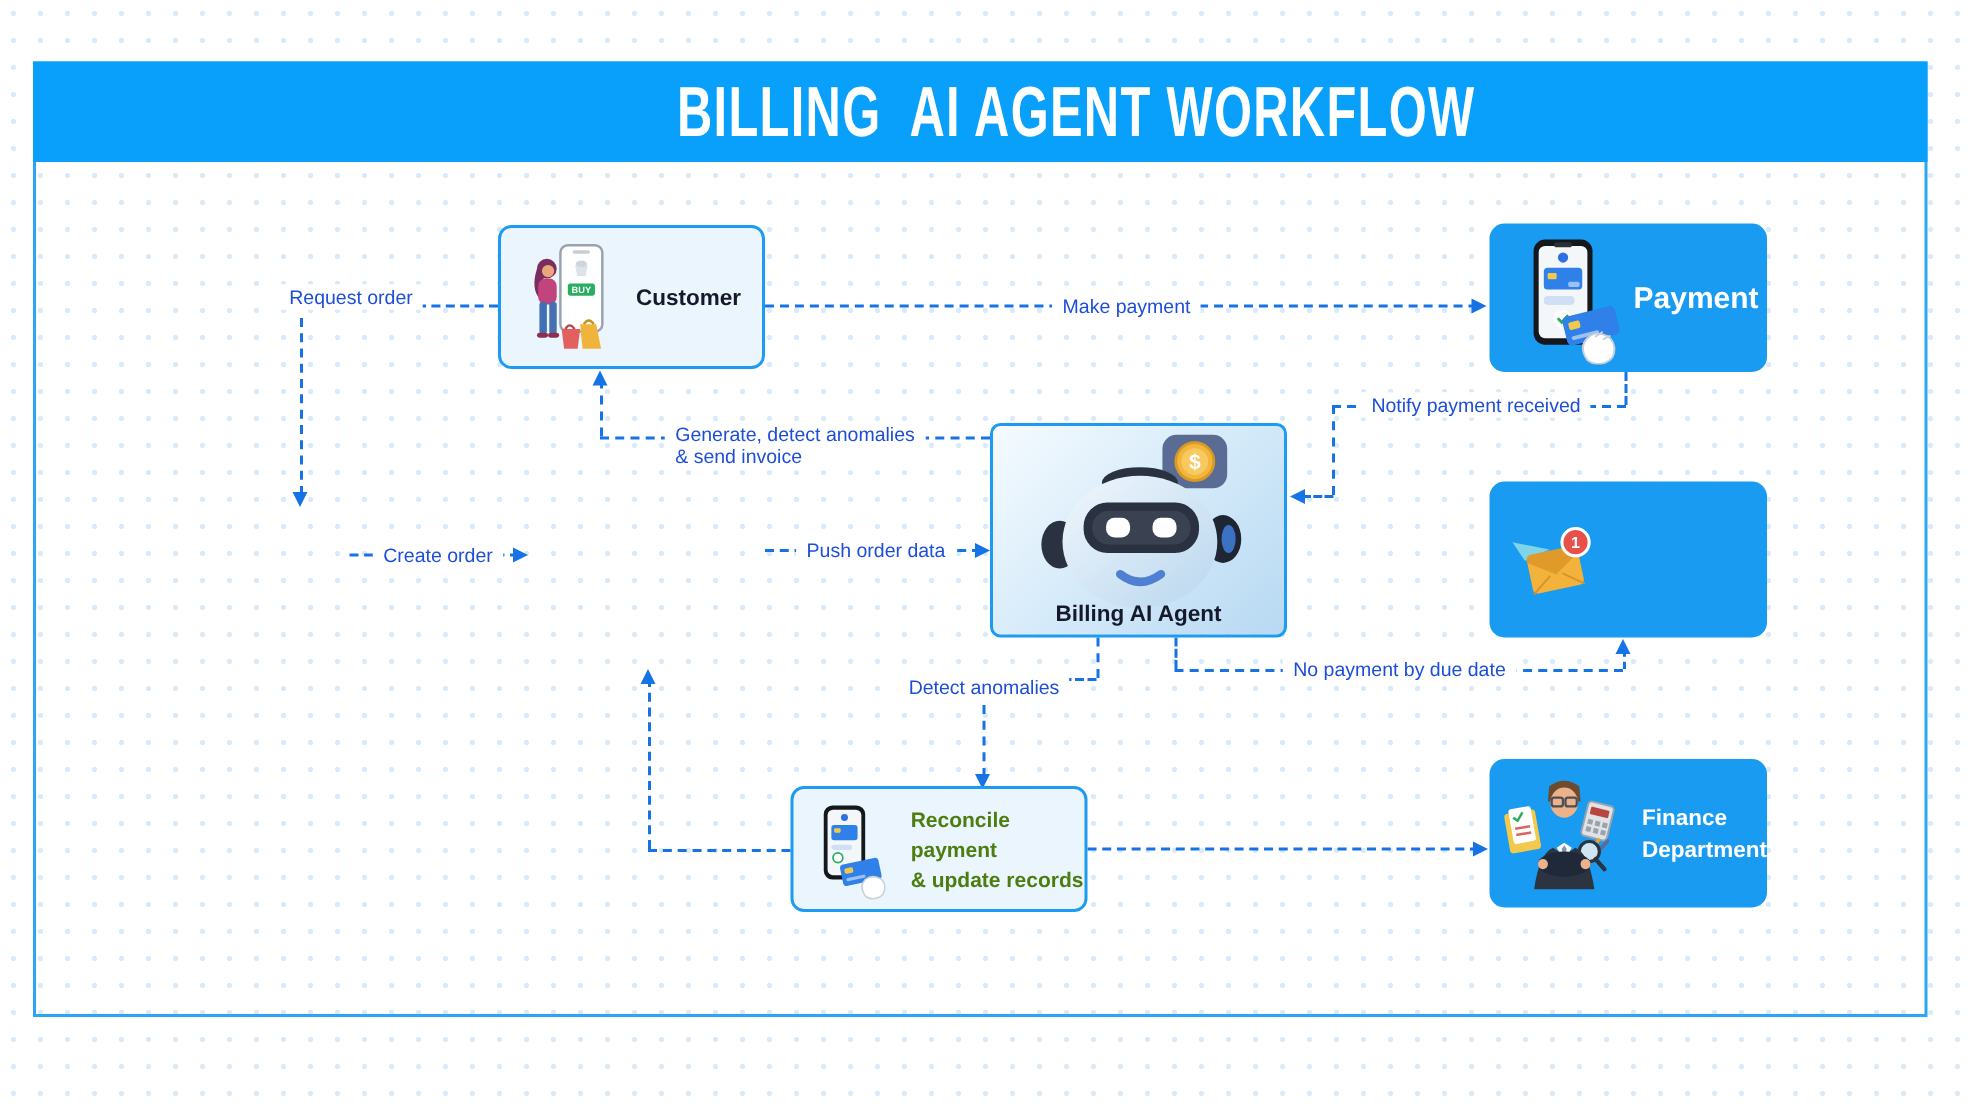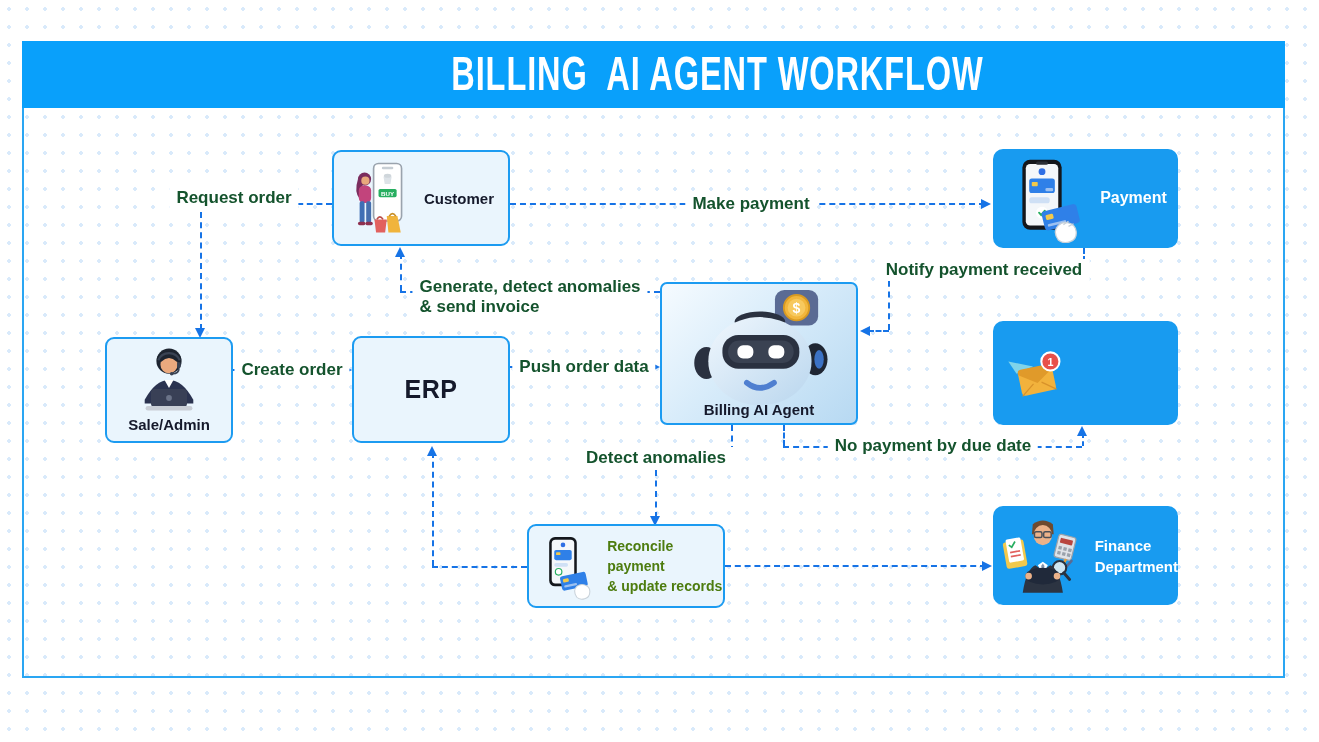--- a/index.html
+++ b/index.html
@@ -34,21 +34,21 @@
   .box-solid { background:#189bf0; border-radius:10px; color:#fff; }
   .box-title { font-weight:bold; color:#15192b; font-size:15px; }
   .box-title-white { font-weight:bold; color:#ffffff; font-size:15px; line-height:1.4; }
 
   .customer-box { left:332px; top:150px; width:178px; height:96px; }
   .customer-box .ill { margin-left:10px; }
   .customer-box .box-title { flex:1; text-align:center; margin-right:8px; }
 
   .payment-box { left:993px; top:149px; width:185px; height:99px; }
   .payment-box .ill { margin-left:14px; }
-  .payment-box .box-title-white { flex:1; text-align:center; font-size:16px; }
+  .payment-box .box-title-white { flex:1; text-align:left; font-size:20px; }
 
   .sale-box { left:105px; top:337px; width:128px; height:106px;
     flex-direction:column; justify-content:flex-end; }
   .sale-box .box-title { margin-bottom:8px; }
 
   .erp-box { left:352px; top:336px; width:158px; height:107px; justify-content:center; }
   .erp-box .box-title { font-size:25px; letter-spacing:0.5px; }
 
   .agent-box { left:660px; top:282px; width:198px; height:143px;
     background:linear-gradient(135deg,#f6fbff 0%,#d8ecfa 45%,#b7d9f2 100%);
@@ -71,21 +71,21 @@
   
   .hline { position:absolute; border-top:2px dashed #1673e6; }
   .vline { position:absolute; border-left:2px dashed #1673e6; }
   .ah { position:absolute; width:0; height:0; }
   .ah.right { border-top:5px solid transparent; border-bottom:5px solid transparent; border-left:10px solid #1673e6; }
   .ah.left  { border-top:5px solid transparent; border-bottom:5px solid transparent; border-right:10px solid #1673e6; }
   .ah.up    { border-left:5px solid transparent; border-right:5px solid transparent; border-bottom:10px solid #1673e6; }
   .ah.down  { border-left:5px solid transparent; border-right:5px solid transparent; border-top:10px solid #1673e6; }
   .edge-label {
     position:absolute; transform:translate(-50%,-50%);
-    background:#ffffff; padding:1px 7px; font-size:17px; color:#14532d; white-space:nowrap;font-weight:bold;
+    background:#ffffff; padding:1px 7px; font-size:13px; color:#1d4ed8; white-space:nowrap;
   }
   .edge-label.two-line { text-align:left; line-height:1.18; }
 </style>
 </head>
 <body>
 
 <div class="canvas">
 
   <div class="frame">
     <div class="header">
@@ -204,41 +204,21 @@
         <rect x="42" y="60" width="42" height="23" rx="4" fill="#2f80e8"></rect>
         <rect x="46" y="65" width="9" height="6" rx="1.5" fill="#f2c94c"></rect>
         <rect x="46" y="76" width="22" height="3" rx="1.5" fill="#9cc0f0"></rect>
       </g>
       <path d="M60 98 q-7 -10 0 -17 q5 -5 12 -3 q8 2 9 10 q1 9 -7 12 q-8 3 -14 -2 z" fill="#ffffff" stroke="#c8d1d9" stroke-width="1.5"></path>
       <path d="M66 80 l6 -4 M72 82 l6 -3" stroke="#c8d1d9" stroke-width="1.5"></path>
     </svg>
     <div class="box-title-white">Payment</div>
   </div>
 
-  <div class="node box-light sale-box">
-    <svg class="ill" width="86" height="72" viewBox="0 0 90 80">
-      <circle cx="45" cy="19" r="14" fill="#1d2430"></circle>
-      <circle cx="45" cy="23" r="9.5" fill="#eba97e"></circle>
-      <path d="M34 17 q11 -10 22 0" stroke="#1d2430" stroke-width="7" fill="none"></path>
-      <path d="M33 18 a 13 13 0 0 1 24 0" stroke="#3a4354" stroke-width="2.5" fill="none"></path>
-      <rect x="54" y="20" width="4" height="7" rx="2" fill="#3a4354"></rect>
-      <path d="M56 27 q0 6 -7 6" stroke="#3a4354" stroke-width="2" fill="none"></path>
-      <circle cx="48" cy="33" r="2" fill="#3a4354"></circle>
-      <path d="M18 62 q12 -22 27 -22 q15 0 27 22 v4 h-54 z" fill="#2b3350"></path>
-      <path d="M40 40 l5 9 l5 -9 z" fill="#ffffff"></path>
-      <rect x="25" y="50" width="40" height="20" rx="4" fill="#394056"></rect>
-      <circle cx="45" cy="60" r="3.2" fill="#6b7388"></circle>
-      <rect x="19" y="69" width="52" height="5" rx="2.5" fill="#c9ced6"></rect>
-    </svg>
-    <div class="box-title">Sale/Admin</div>
-  </div>
-
-  <div class="node box-light erp-box">
-    <div class="box-title">ERP</div>
-  </div>
+
 
   <div class="node agent-box">
     <svg class="ill" width="158" height="122" viewBox="0 0 150 130">
       <defs>
         <linearGradient id="robograd" x1="0" y1="0" x2="1" y2="1">
           <stop offset="0" stop-color="#f0f7fd"></stop>
             <stop offset="1" stop-color="#b9d6ee"></stop>
         </linearGradient>
       </defs>
       <rect x="92" y="2" width="46" height="38" rx="10" fill="#5a6b94"></rect>

